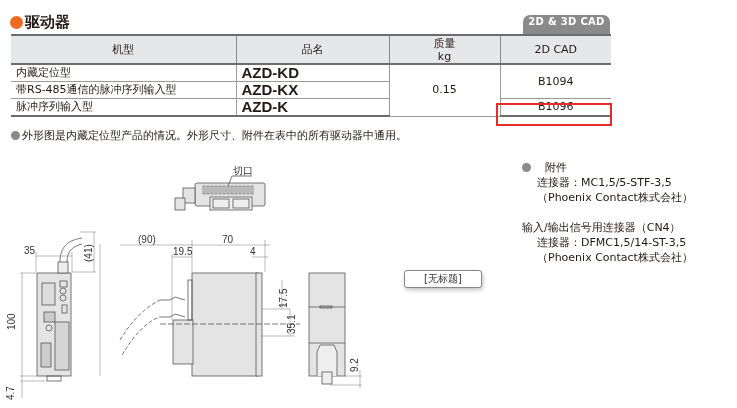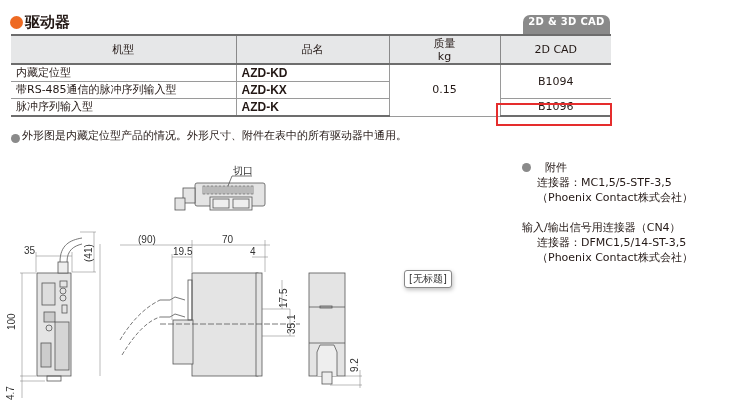--- a/index.html
+++ b/index.html
@@ -31,41 +31,41 @@
     border-top: 2px solid #6d6d6d; border-bottom: 2px solid #6d6d6d;
     border-left: 1px solid #8a8a8a; text-align: center; line-height: 13px;
   }
   table.spec th:first-child { border-left: none; }
   table.spec td {
     height: 17px; border-bottom: 1px solid #9a9a9a; border-left: 1px solid #9a9a9a;
     padding: 0 5px; line-height: 16px;
   }
   table.spec td:first-child { border-left: none; }
   table.spec tr:last-child td { border-bottom: 2px solid #6d6d6d; }
-  table.spec td.name { font-weight: bold; font-family: "Liberation Sans", sans-serif; font-size: 12px; }
+  table.spec td.name { font-weight: bold; font-family: "Liberation Sans", sans-serif; font-size: 15px; }
   table.spec td.center { text-align: center; }
   .highlight-box {
     position: absolute; left: 496px; top: 103px; width: 116px; height: 23px;
     border: 2px solid #e52d2d; pointer-events: none;
   }
   .note {
     position: absolute; left: 11px; top: 128px; font-size: 11px; color: #231815;
-    display: flex; align-items: flex-end;
+    display: flex; align-items: center;
   }
   .bullet { width: 9px; height: 9px; border-radius: 50%; background: #8a8a8a; display: inline-block; margin-right: 2px; }
   .acc {
     position: absolute; left: 522px; top: 160px; font-size: 11px; line-height: 15px;
   }
   .acc .row { white-space: nowrap; gap: 12px; }
   .acc .indent { padding-left: 15px; }
   .acc .gap { height: 15px; }
   .acc .head { display: flex; align-items: center; }
   .drawing { position: absolute; left: 0; top: 150px; width: 470px; height: 258px; }
   .tooltip {
-    position: absolute; left: 404px; top: 270px; padding: 1px 4px;
+    position: absolute; left: 404px; top: 270px; padding: 1px 19px;
     font-size: 10px; border: 1px solid #888; border-radius: 3px; background: #fff;
     box-shadow: 1px 2px 4px rgba(0,0,0,0.25); color: #333;
   }
 </style>
 </head>
 <body>
 
 <div class="section-title">
   <span class="title-dot"></span>
   <span>驱动器</span>

